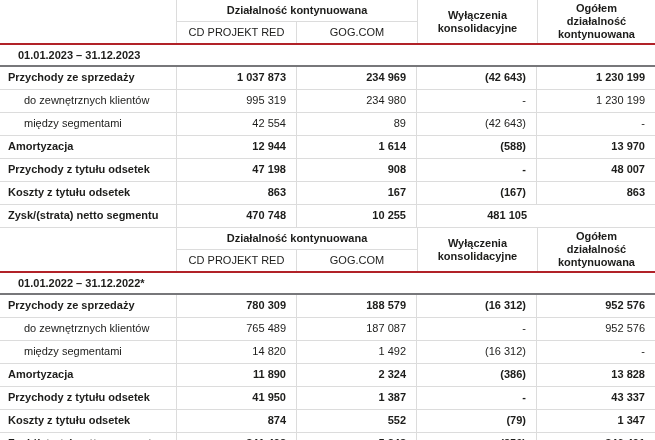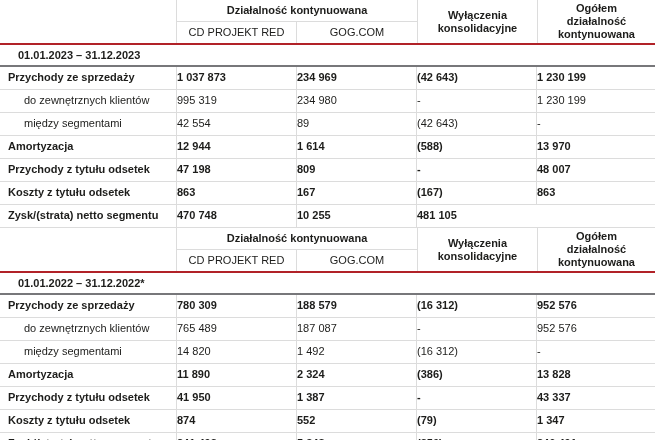--- a/index.html
+++ b/index.html
@@ -51,21 +51,21 @@
     border-bottom:1px solid #dcdcdc;
   }
   .row:last-child{border-bottom:1px solid #dcdcdc;}
   .cell{
     font-size:11px;line-height:21px;
     white-space:nowrap;overflow:hidden;
   }
   .cell.label{padding-left:8px;border-right:1px solid #dcdcdc;}
   .cell.label.indent{padding-left:24px;font-weight:normal;}
   .cell.num{
-    text-align:left;padding-right:24px;
+    text-align:right;padding-right:10px;
     border-right:1px solid #dcdcdc;
   }
   .cell.num:last-child{border-right:none;}
   .row.main .cell{font-weight:bold;}
   .row.sub .cell{font-weight:normal;}
 </style>
 </head>
 <body>
 
 <div>
@@ -107,21 +107,21 @@
   <div class="row main">
     <div class="cell label">Amortyzacja</div>
     <div class="cell num">12 944</div>
     <div class="cell num">1 614</div>
     <div class="cell num">(588)</div>
     <div class="cell num">13 970</div>
   </div>
   <div class="row main">
     <div class="cell label">Przychody z tytułu odsetek</div>
     <div class="cell num">47 198</div>
-    <div class="cell num">809</div>
+    <div class="cell num">908</div>
     <div class="cell num">-</div>
     <div class="cell num">48 007</div>
   </div>
   <div class="row main">
     <div class="cell label">Koszty z tytułu odsetek</div>
     <div class="cell num">863</div>
     <div class="cell num">167</div>
     <div class="cell num">(167)</div>
     <div class="cell num">863</div>
   </div>

